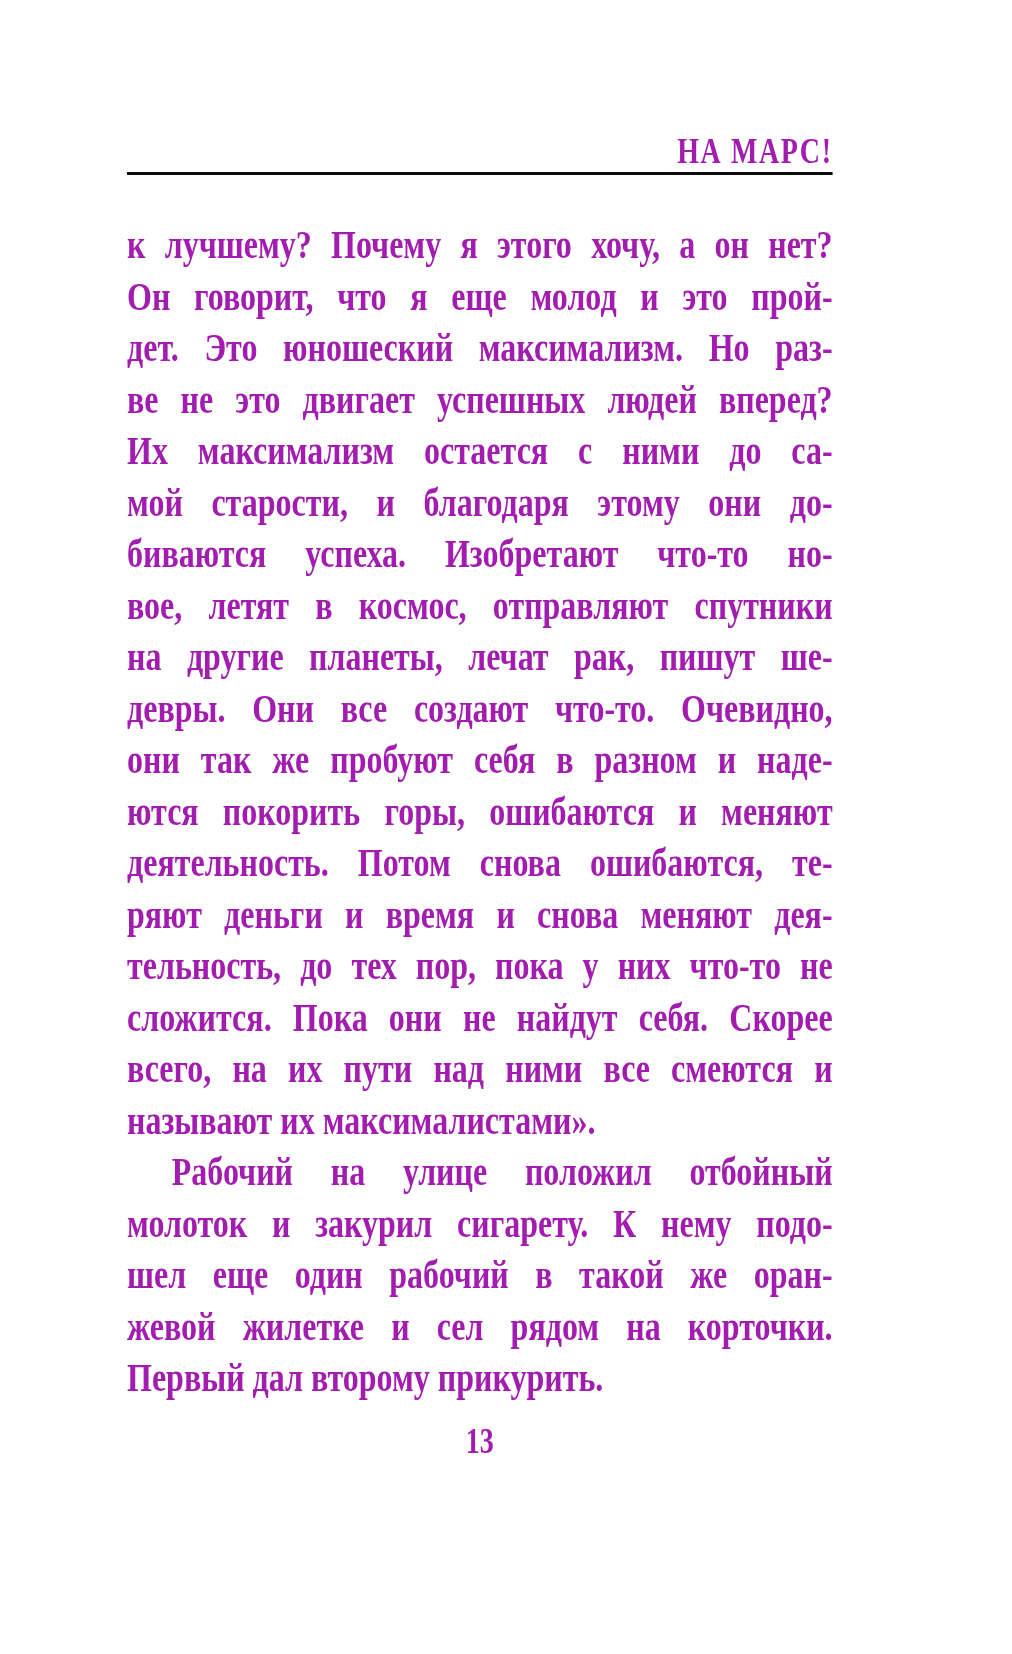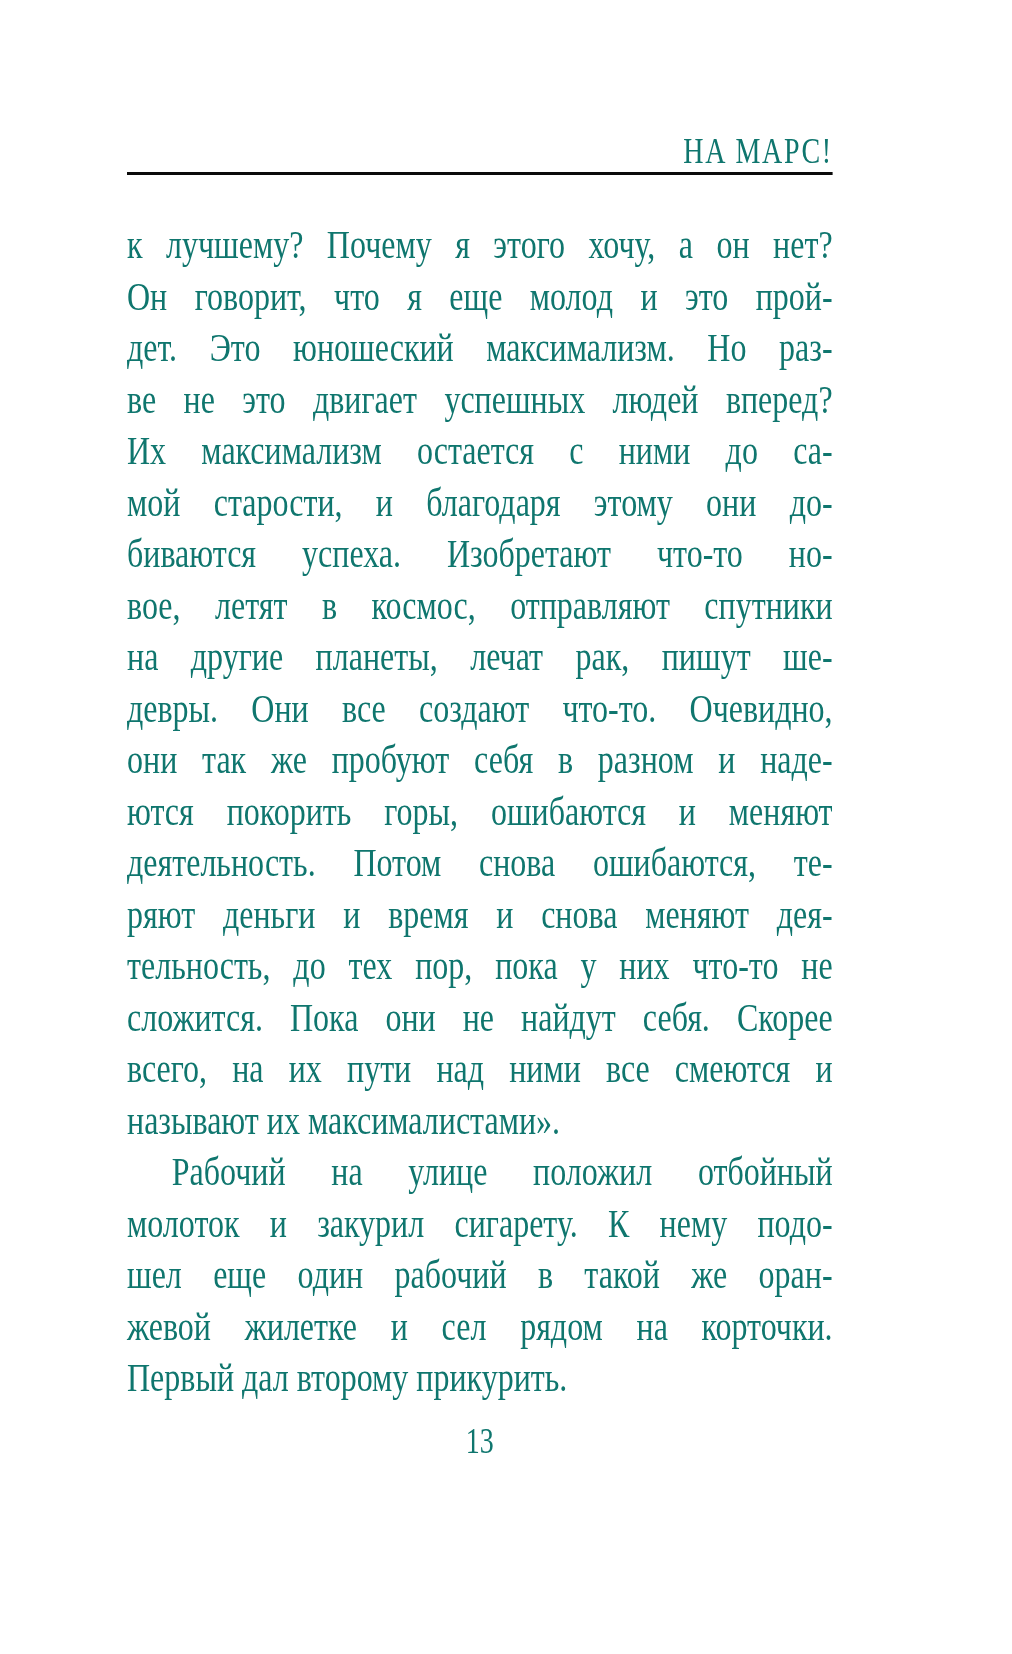--- a/index.html
+++ b/index.html
@@ -5,23 +5,24 @@
   html, body {
     margin: 0;
     padding: 0;
     background: #ffffff;
   }
   .page {
     position: relative;
     width: 1012px;
     height: 1654px;
     background: #ffffff;
-    color: #0f766e;
+    color: #a21caf;
     font-family: "Liberation Serif", "DejaVu Serif", serif;
     overflow: hidden;
+    font-weight: bold;
   }
   
   .column {
     position: absolute;
     left: 127px;
     top: 0;
     width: 882px;
     transform: scaleX(0.8);
     transform-origin: left top;
   }

